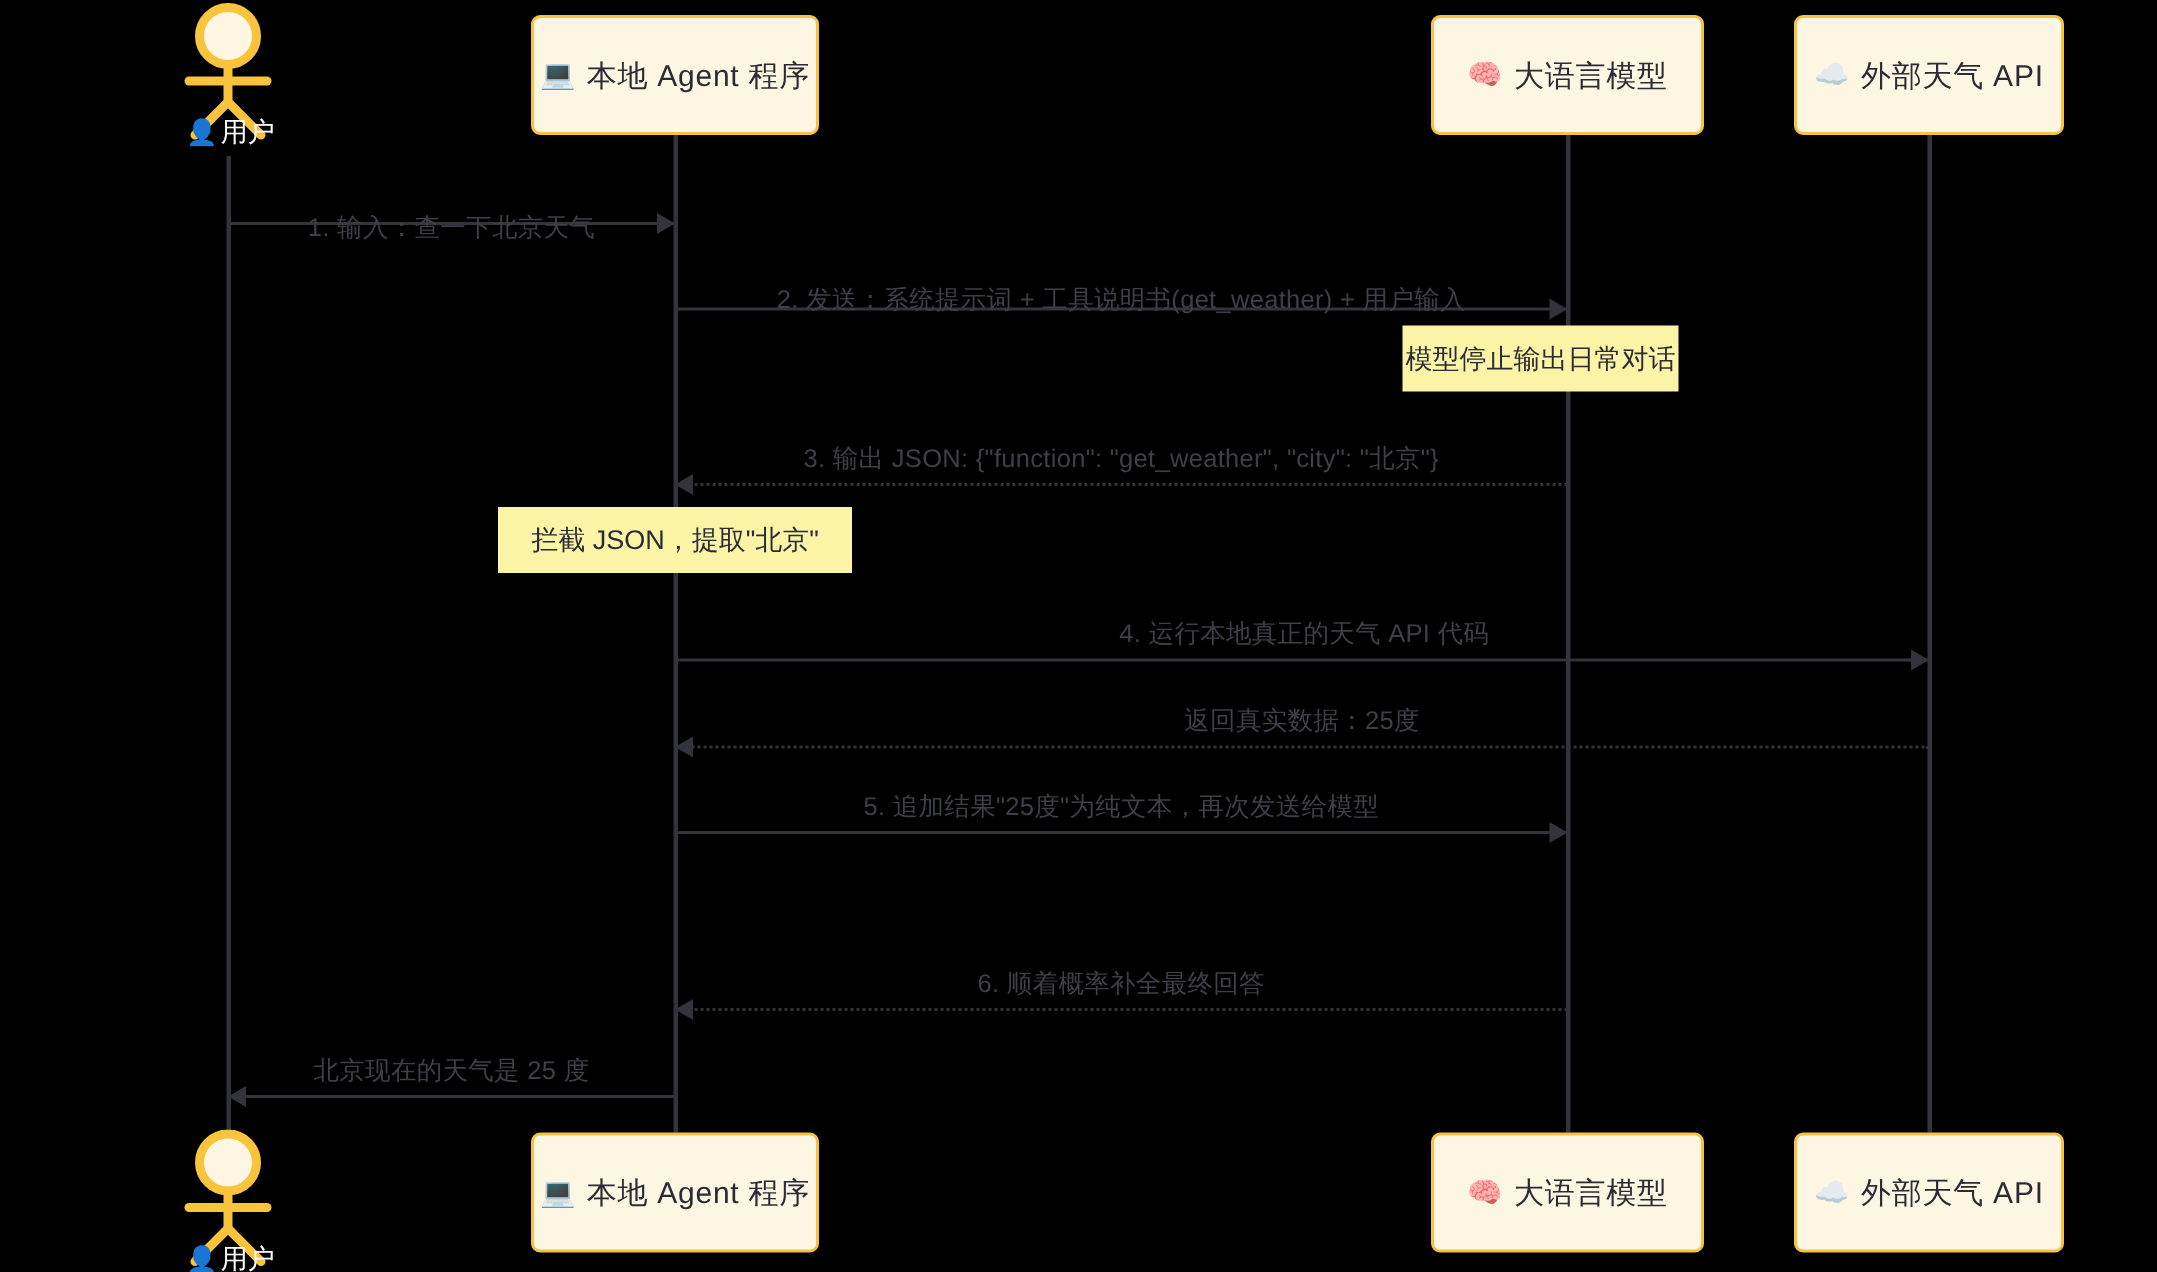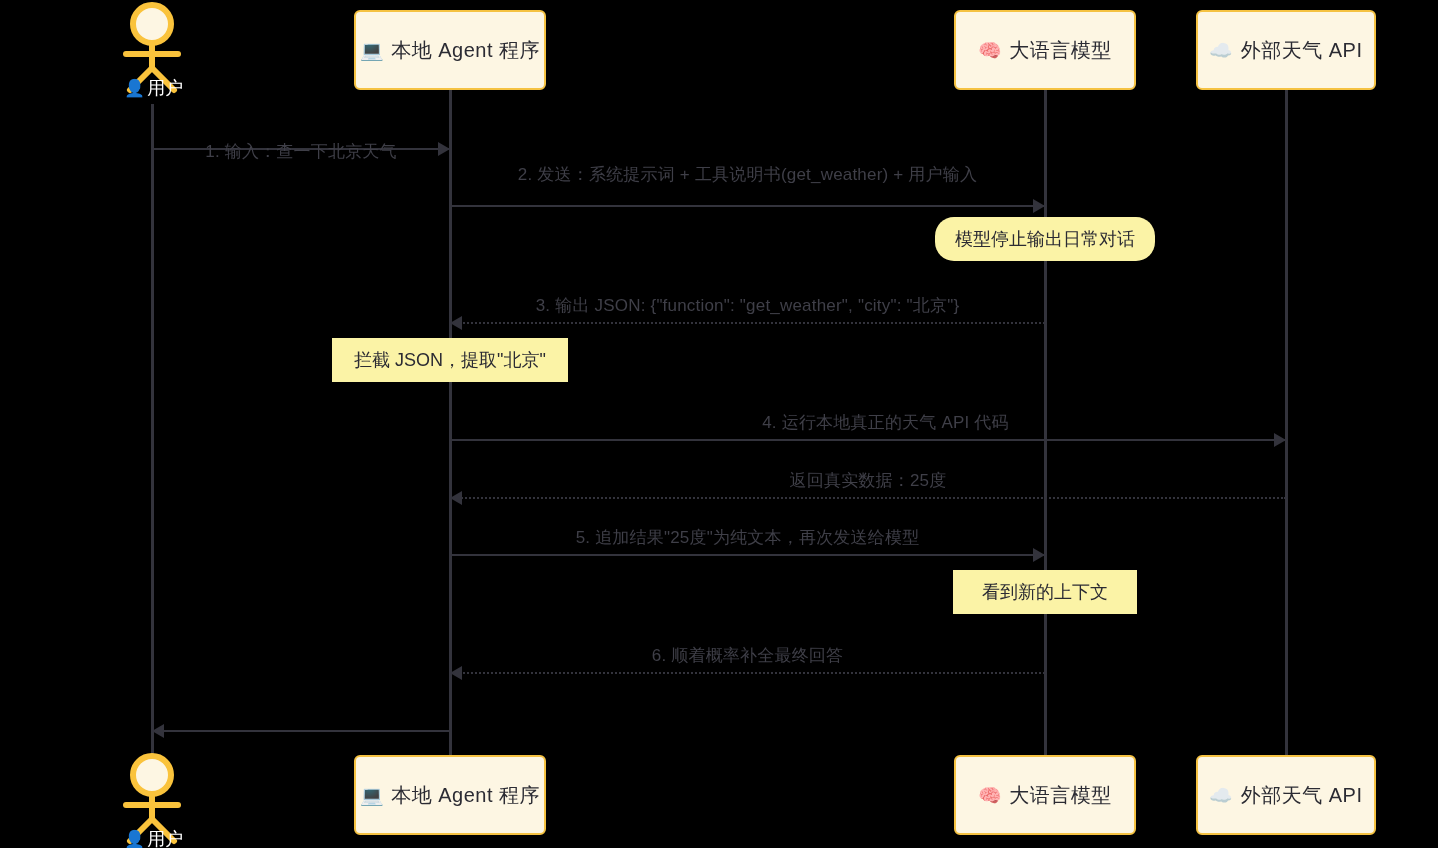--- a/index.html
+++ b/index.html
@@ -136,34 +136,34 @@
     </div>
     <div class="participant" style="left: 1196px; top: 755px; width: 180px; height: 80px;">
       <span class="p-icon">☁️</span>
       <span>外部天气 API</span>
     </div>
     <div class="msg-line" style="left: 152px; top: 148px; width: 298px;"></div>
     <div class="arrow-head right" style="top: 142px; left: 438px;"></div>
     <div class="msg-label" style="left: 152px; width: 298px; top: 120px; margin-top: 20px;">1. 输入：查一下北京天气</div>
     <div class="msg-line" style="left: 450px; top: 205px; width: 595px;"></div>
     <div class="arrow-head right" style="top: 199px; left: 1033px;"></div>
-    <div class="msg-label" style="left: 450px; width: 595px; top: 163px;">2. 发送：系统提示词 + 工具说明书(get_weather) + 用户输入</div>
+    <div class="msg-label" style="left: 450px; width: 595px; top: 188px;">2. 发送：系统提示词 + 工具说明书(get_weather) + 用户输入</div>
     <div class="msg-line dotted" style="left: 450px; top: 322px; width: 595px;"></div>
     <div class="arrow-head left" style="top: 316px; left: 450px;"></div>
     <div class="msg-label" style="left: 450px; width: 595px; top: 294px;">3. 输出 JSON: {"function": "get_weather", "city": "北京"}</div>
     <div class="msg-line" style="left: 450px; top: 439px; width: 836px;"></div>
     <div class="arrow-head right" style="top: 433px; left: 1274px;"></div>
-    <div class="msg-label" style="left: 450px; width: 836px; top: 411px; padding-left: 35px;">4. 运行本地真正的天气 API 代码</div>
+    <div class="msg-label" style="left: 434px; width: 836px; top: 411px; padding-left: 35px;">4. 运行本地真正的天气 API 代码</div>
     <div class="msg-line dotted" style="left: 450px; top: 497px; width: 836px;"></div>
     <div class="arrow-head left" style="top: 491px; left: 450px;"></div>
     <div class="msg-label" style="left: 450px; width: 836px; top: 469px;">返回真实数据：25度</div>
     <div class="msg-line" style="left: 450px; top: 554px; width: 595px;"></div>
     <div class="arrow-head right" style="top: 548px; left: 1033px;"></div>
     <div class="msg-label" style="left: 450px; width: 595px; top: 526px;">5. 追加结果"25度"为纯文本，再次发送给模型</div>
     <div class="msg-line dotted" style="left: 450px; top: 672px; width: 595px;"></div>
     <div class="arrow-head left" style="top: 666px; left: 450px;"></div>
     <div class="msg-label" style="left: 450px; width: 595px; top: 644px;">6. 顺着概率补全最终回答</div>
     <div class="msg-line" style="left: 152px; top: 730px; width: 298px;"></div>
     <div class="arrow-head left" style="top: 724px; left: 152px;"></div>
-    <div class="note" style="left: 935px; top: 217px; width: 220px; height: 44px; border-radius: 19px;">模型停止输出日常对话</div>
+    <div class="msg-label" style="left: 152px; width: 298px; top: 702px;">北京现在的天气是 25 度</div>
+    <div class="note" style="left: 935px; top: 217px; width: 184px; height: 44px;">模型停止输出日常对话</div>
     <div class="note" style="left: 332px; top: 338px; width: 236px; height: 44px;">拦截 JSON，提取"北京"</div>
-    <div class="note" style="left: 953px; top: 570px; width: 184px; height: 44px;">看到新的上下文</div>
   </div>
 
 </body></html>

